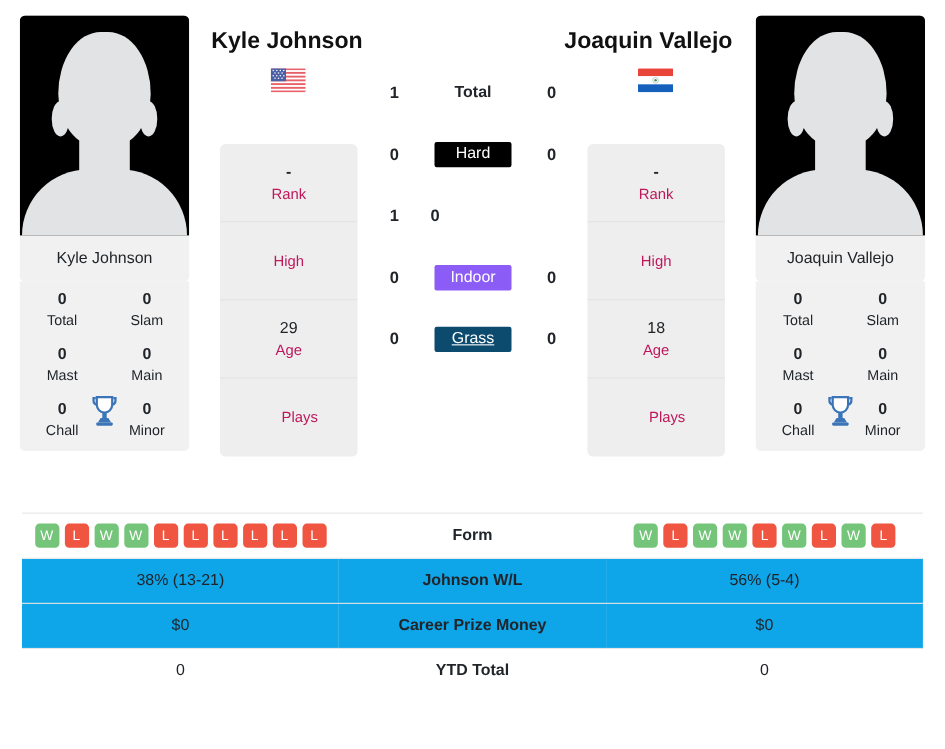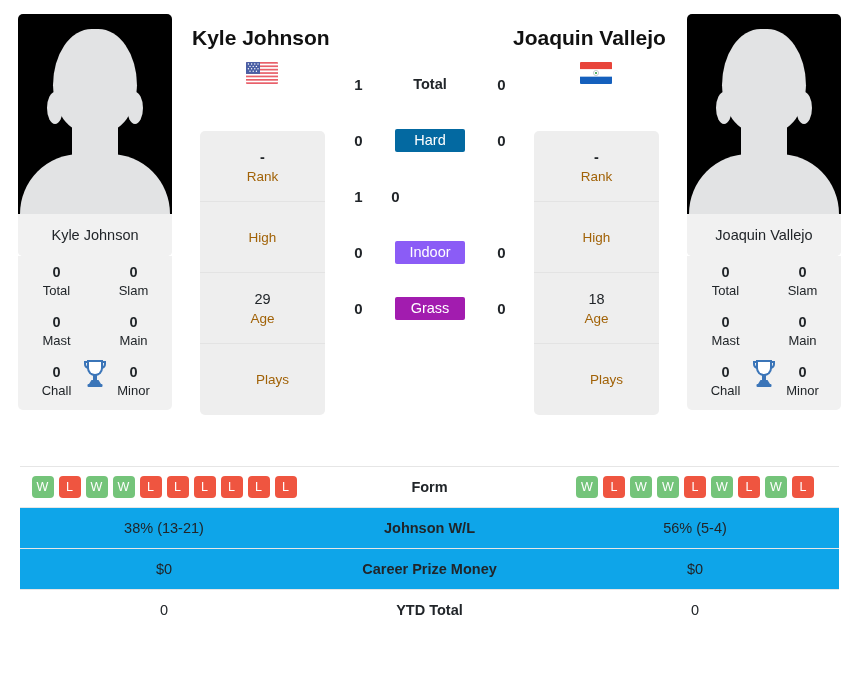--- a/index.html
+++ b/index.html
@@ -147,21 +147,21 @@
   .info-row:last-child { border-bottom: none; padding-left: 20px; }
   .info-row .v {
     font-size: 14.5px;
     font-weight: normal;
     color: #212529;
     line-height: 20px;
   }
   .info-row .v.dash { font-weight: bold; letter-spacing: 0; }
   .info-row .k {
     font-size: 13.5px;
-    color: #a16207;
+    color: #be185d;
     line-height: 19px;
   }
 
   
   .pname {
     position: absolute;
     top: 26px;
     font-size: 21px;
     font-weight: bold;
     color: #111111;
@@ -377,39 +377,39 @@
       <div class="surface-row">
         <div class="sc-left">1</div>
         <div class="sc-mid">
             <div class="badge plain">Total</div>
           </div>
         <div class="sc-right">0</div>
       </div>
       <div class="surface-row">
         <div class="sc-left">0</div>
         <div class="sc-mid">
-            <div class="badge" id="badge-hard" style="background: #0369a1;">Hard</div>
+            <div class="badge" id="badge-hard" style="background: #000000;">Hard</div>
           </div>
         <div class="sc-right">0</div>
       </div>
       <div class="surface-row">
         <div class="sc-left">1</div>
         <div class="sc-right">0</div>
       </div>
       <div class="surface-row">
         <div class="sc-left">0</div>
         <div class="sc-mid">
             <div class="badge" id="badge-indoor" style="background: #8b5cf6;">Indoor</div>
           </div>
         <div class="sc-right">0</div>
       </div>
       <div class="surface-row">
         <div class="sc-left">0</div>
         <div class="sc-mid">
-            <div class="badge" id="badge-grass" style="background: #a21caf;">Grass</div>
+            <div class="badge" id="badge-grass" style="background: #0c4a6e; text-decoration: underline;">Grass</div>
           </div>
         <div class="sc-right">0</div>
       </div>
     </div>
 
     <div class="info-card right">
       <div class="info-row">
         <div class="v dash">-</div>
         <div class="k">Rank</div>
       </div>

